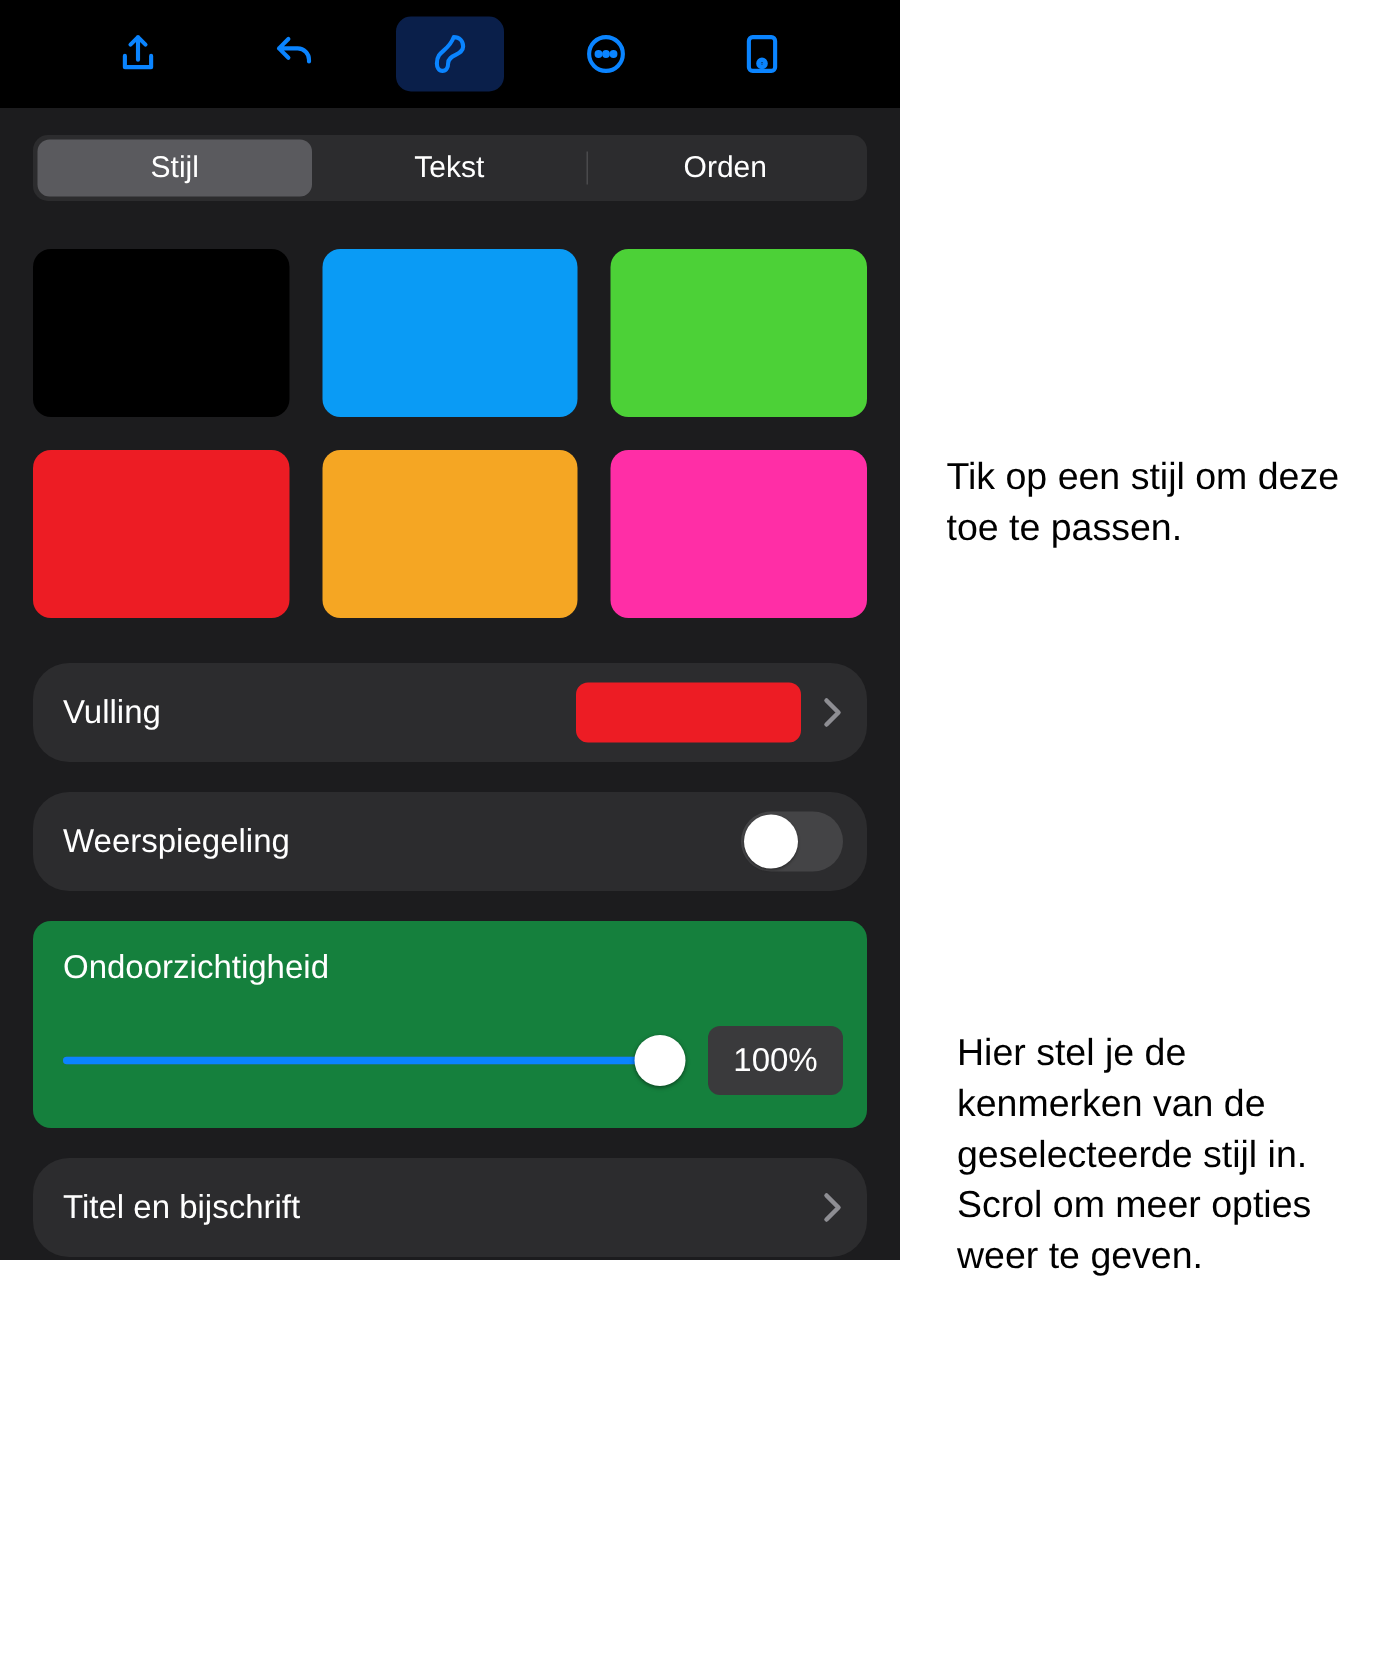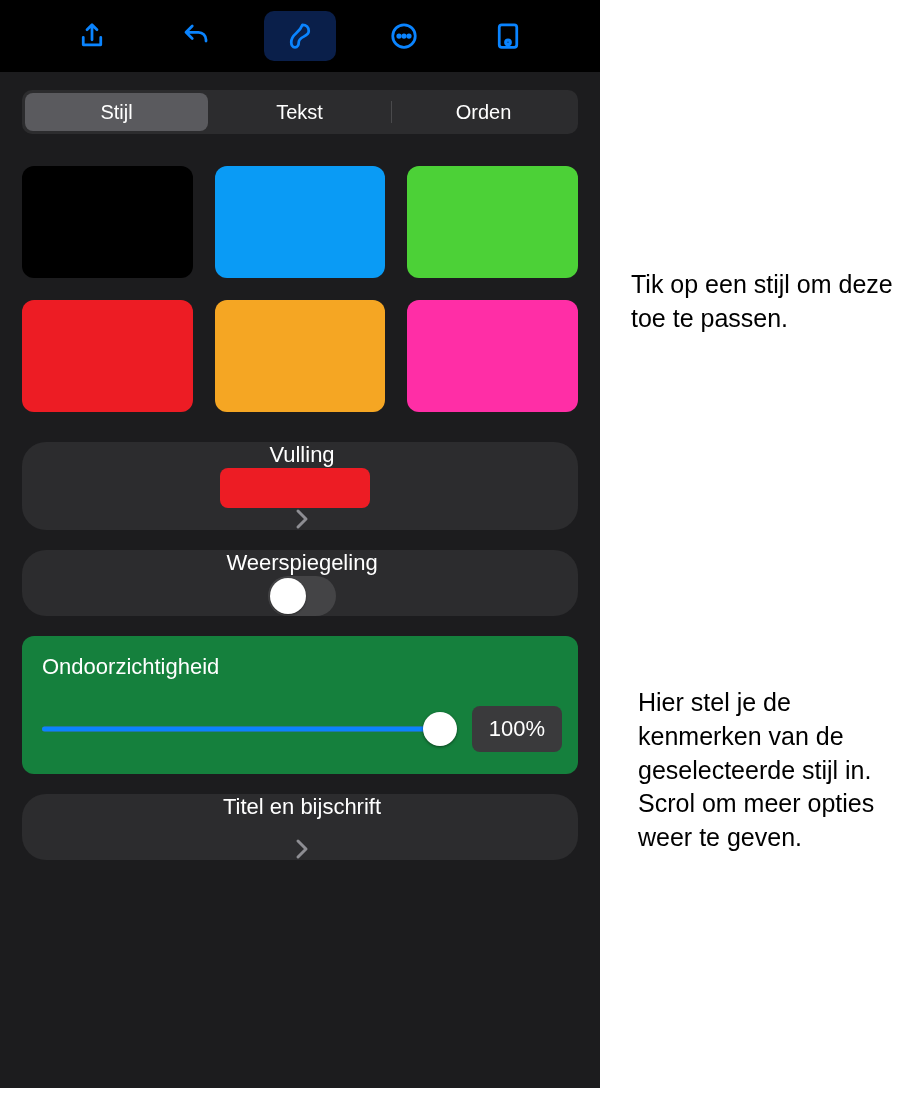--- a/index.html
+++ b/index.html
@@ -8,21 +8,21 @@
     height: 1108px;
     background: #fff;
     font-family: -apple-system, "Helvetica Neue", Arial, sans-serif;
     position: relative;
     overflow: hidden;
   }
   .device {
     position: absolute;
     left: 0; top: 0;
     width: 600px;
-    height: 1088px;
+    height: 840px;
     background: #1c1c1e;
     display: flex;
     flex-direction: column;
   }
   .toolbar {
     height: 72px;
     background: #000;
     display: flex;
     align-items: center;
     justify-content: center;
@@ -82,21 +82,20 @@
   .row {
     background: #2c2c2e;
     border-radius: 24px;
     min-height: 66px;
     display: flex;
     align-items: center;
     padding: 0 16px 0 20px;
     color: #fff;
     font-size: 22px;
     margin-bottom: 20px;
-    flex-direction: column;
   }
   .row-label { flex: 1; }
   .fill-chip {
     width: 150px; height: 40px;
     border-radius: 8px;
     background: #ed1c24;
     margin-right: 14px;
   }
   .chevron {
     color: #8e8e93;
@@ -146,21 +145,21 @@
   .opacity-value {
     background:#3a3a3c; color:#fff; border-radius:8px;
     width: 90px; height: 46px; display:flex; align-items:center; justify-content:center;
     font-size: 22px;
     margin-left: 12px;
   }
 
   .c1-bracket-wrap { position:absolute; left: 601px; top: 175px; height: 256px; width: 20px; }
   .c1-bracket-wrap .bracket { height:100%; }
   .c1-bracket-wrap .tick { top: 50%; transform: translateY(-50%); }
-  .c1-text { position:absolute; left: 631px; top: 268px; width: 280px; font-size:25px; line-height:1.35; }
+  .c1-text { position:absolute; left: 631px; top: 302px; width: 280px; font-size:25px; line-height:1.35; }
 
   .c2-bracket-wrap { position:absolute; left: 601px; top: 454px; height: 540px; width: 20px; }
   .c2-bracket-wrap .bracket { height:100%; }
   .c2-bracket-wrap .tick { top: 50%; transform: translateY(-50%); }
   .c2-text { position:absolute; left: 638px; top: 686px; width: 280px; font-size:25px; line-height:1.35; }
 </style>
 </head>
 <body>
 
 <div class="device">

